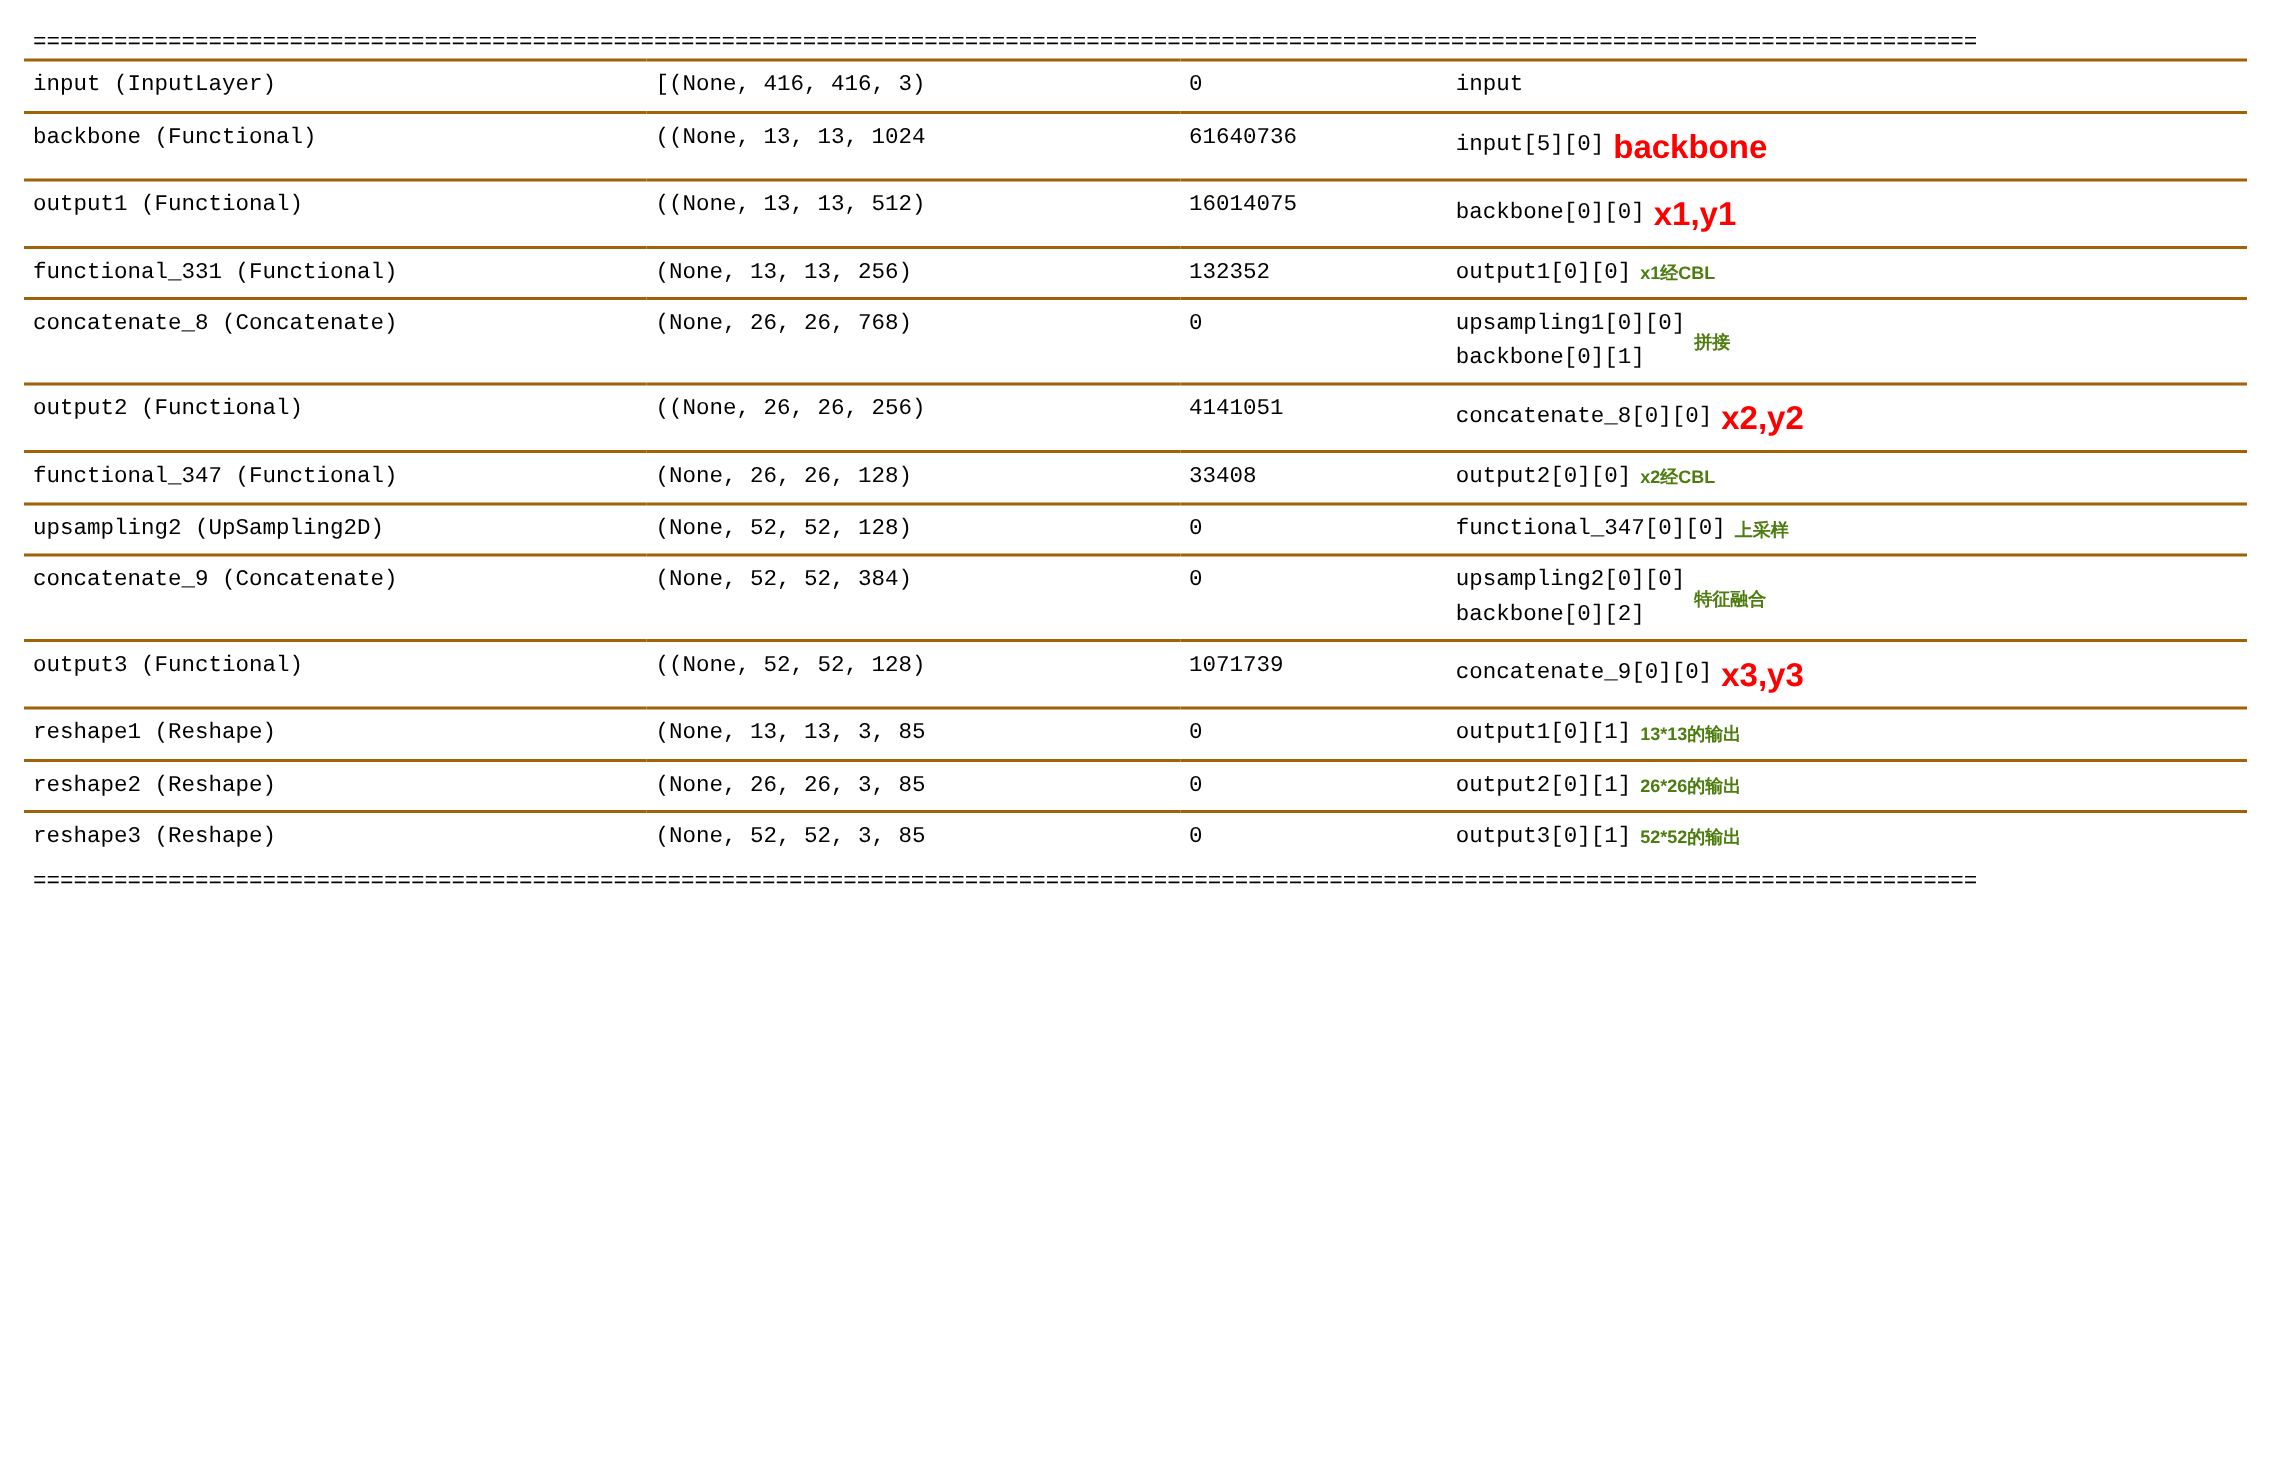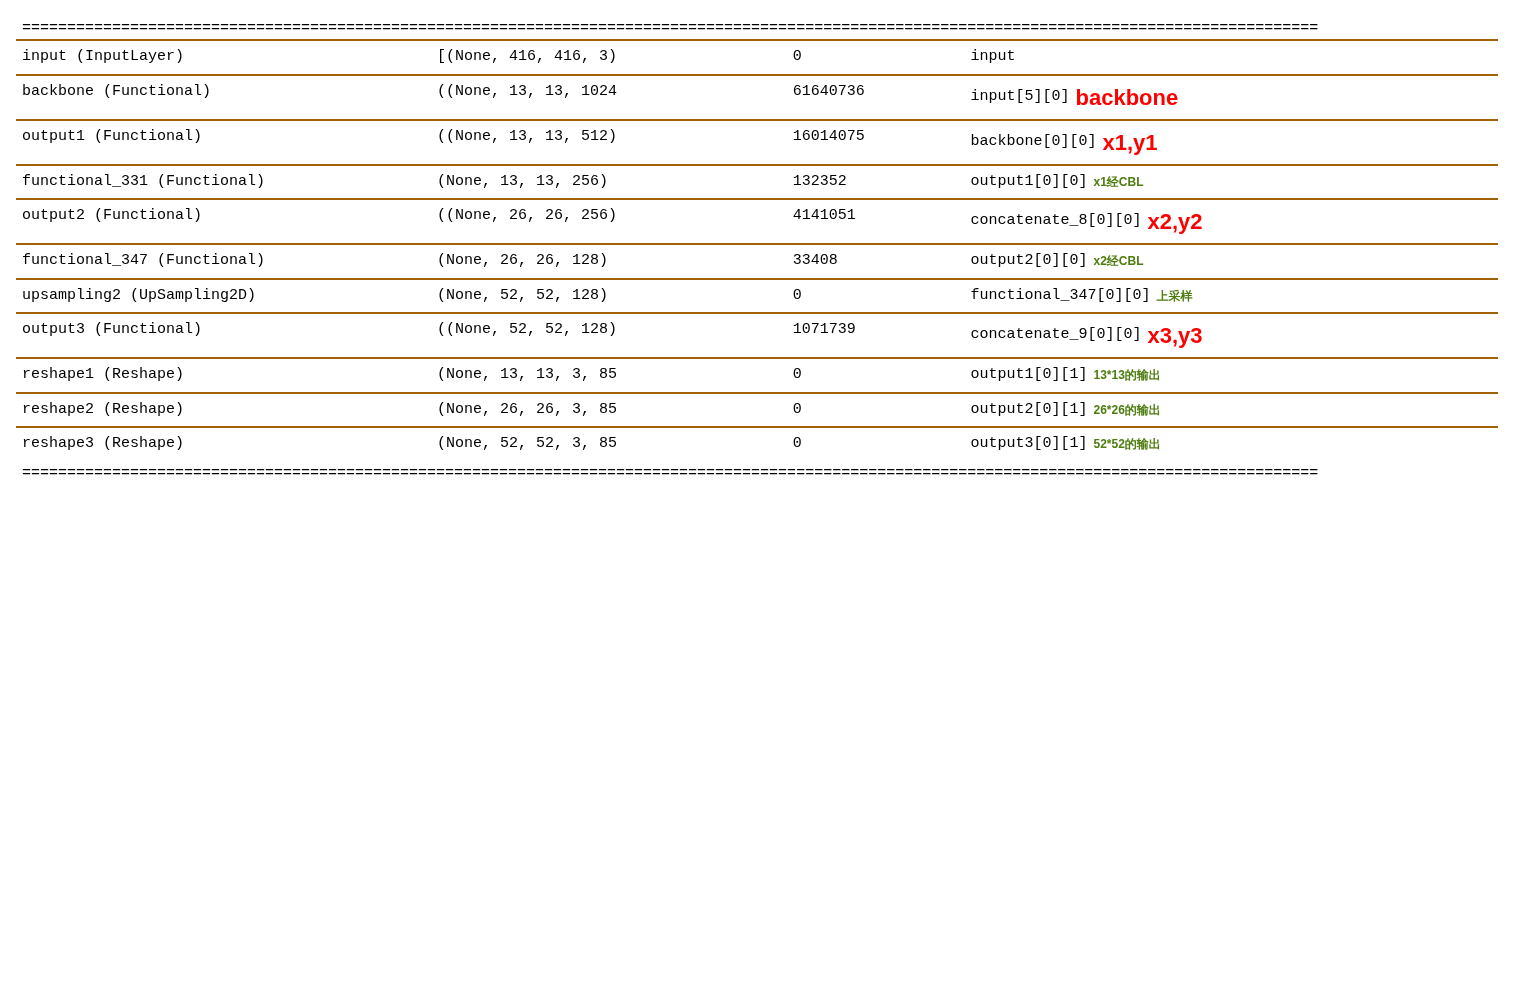--- a/index.html
+++ b/index.html
@@ -141,20 +141,32 @@
           <td>(None, 13, 13, 256)</td>
           <td>132352</td>
           <td>
             <div class="conn-cell">
               <span class="conn-text" style="white-space: pre;">output1[0][0]</span>
               <span class="annotation">x1经CBL</span>
             </div>
           </td>
         </tr>
         <tr class="data-row">
+          <td>concatenate_8 (Concatenate)</td>
+          <td>(None, 26, 26, 768)</td>
+          <td>0</td>
+          <td>
+            <div class="conn-cell">
+              <span class="conn-text" style="white-space: pre;">upsampling1[0][0]
+backbone[0][1]</span>
+              <span class="annotation">拼接</span>
+            </div>
+          </td>
+        </tr>
+        <tr class="data-row">
           <td>output2 (Functional)</td>
           <td>((None, 26, 26, 256)</td>
           <td>4141051</td>
           <td>
             <div class="conn-cell">
               <span class="conn-text" style="white-space: pre;">concatenate_8[0][0]</span>
               <span class="annotation-en">x2,y2</span>
             </div>
           </td>
         </tr>
@@ -170,20 +182,32 @@
           </td>
         </tr>
         <tr class="data-row">
           <td>upsampling2 (UpSampling2D)</td>
           <td>(None, 52, 52, 128)</td>
           <td>0</td>
           <td>
             <div class="conn-cell">
               <span class="conn-text" style="white-space: pre;">functional_347[0][0]</span>
               <span class="annotation">上采样</span>
+            </div>
+          </td>
+        </tr>
+        <tr class="data-row">
+          <td>concatenate_9 (Concatenate)</td>
+          <td>(None, 52, 52, 384)</td>
+          <td>0</td>
+          <td>
+            <div class="conn-cell">
+              <span class="conn-text" style="white-space: pre;">upsampling2[0][0]
+backbone[0][2]</span>
+              <span class="annotation">特征融合</span>
             </div>
           </td>
         </tr>
         <tr class="data-row">
           <td>output3 (Functional)</td>
           <td>((None, 52, 52, 128)</td>
           <td>1071739</td>
           <td>
             <div class="conn-cell">
               <span class="conn-text" style="white-space: pre;">concatenate_9[0][0]</span>

